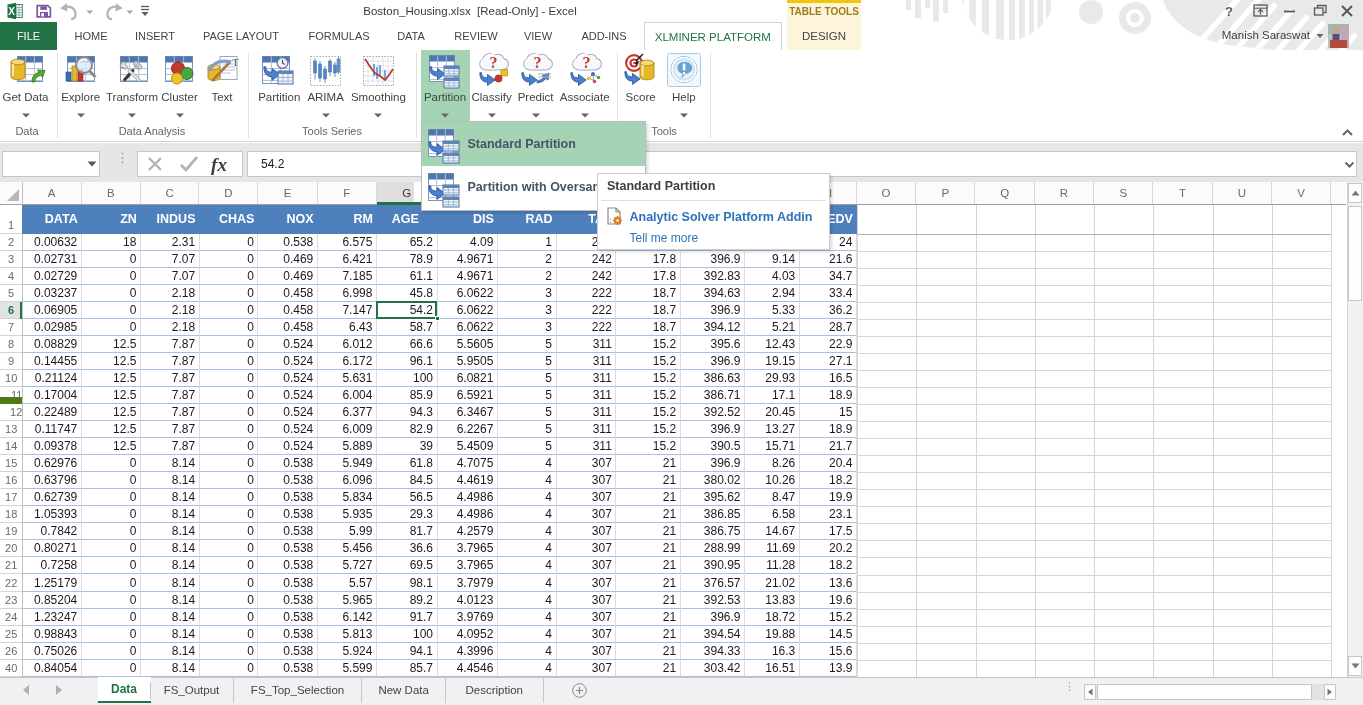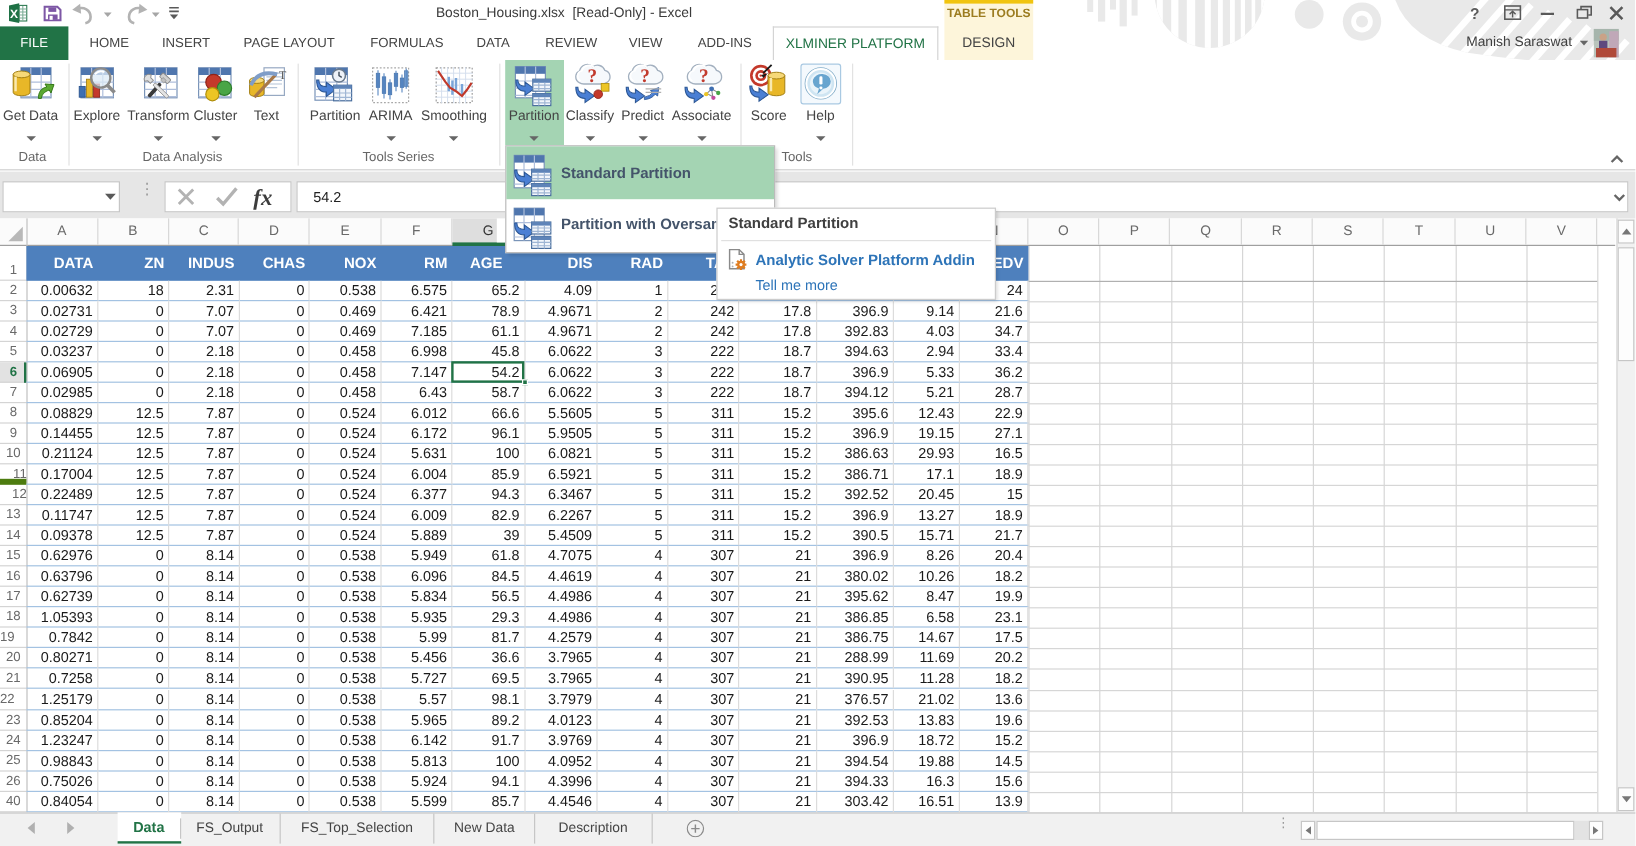--- a/index.html
+++ b/index.html
@@ -510,32 +510,32 @@
 <div class="ab" style="left:0;top:204.5px;width:22.3px;height:29.0px;border-bottom:1px solid #d4d4d4;font-size:11px;color:#696969;text-align:center;line-height:40px">1</div>
 <div class="ab" style="left:0;top:233.50px;width:22.3px;height:17.05px;border-bottom:1px solid #d4d4d4;font-size:11px;text-align:center;line-height:17px;color:#696969;">2</div>
 <div class="ab" style="left:0;top:250.55px;width:22.3px;height:17.05px;border-bottom:1px solid #d4d4d4;font-size:11px;text-align:center;line-height:17px;color:#696969;">3</div>
 <div class="ab" style="left:0;top:267.60px;width:22.3px;height:17.05px;border-bottom:1px solid #d4d4d4;font-size:11px;text-align:center;line-height:17px;color:#696969;">4</div>
 <div class="ab" style="left:0;top:284.65px;width:22.3px;height:17.05px;border-bottom:1px solid #d4d4d4;font-size:11px;text-align:center;line-height:17px;color:#696969;">5</div>
 <div class="ab" style="left:0;top:301.70px;width:22.3px;height:17.05px;border-bottom:1px solid #d4d4d4;font-size:11px;text-align:center;line-height:17px;background:#e2e2e2;color:#217346;font-weight:bold;">6</div>
 <div class="ab" style="left:0;top:318.75px;width:22.3px;height:17.05px;border-bottom:1px solid #d4d4d4;font-size:11px;text-align:center;line-height:17px;color:#696969;">7</div>
 <div class="ab" style="left:0;top:335.80px;width:22.3px;height:17.05px;border-bottom:1px solid #d4d4d4;font-size:11px;text-align:center;line-height:17px;color:#696969;">8</div>
 <div class="ab" style="left:0;top:352.85px;width:22.3px;height:17.05px;border-bottom:1px solid #d4d4d4;font-size:11px;text-align:center;line-height:17px;color:#696969;">9</div>
 <div class="ab" style="left:0;top:369.90px;width:22.3px;height:17.05px;border-bottom:1px solid #d4d4d4;font-size:11px;text-align:center;line-height:17px;color:#696969;">10</div>
-<div class="ab" style="left:0;top:386.95px;width:22.3px;height:17.05px;border-bottom:5px solid #4d7c0f;font-size:11px;text-align:right;line-height:17px;color:#696969;">11</div>
+<div class="ab" style="left:0;top:386.95px;width:22.3px;height:17.05px;border-bottom:7px solid #4d7c0f;font-size:11px;text-align:right;line-height:17px;color:#696969;">11</div>
 <div class="ab" style="left:0;top:404.00px;width:22.3px;height:17.05px;border-bottom:1px solid #d4d4d4;font-size:11px;text-align:right;line-height:17px;color:#696969;">12</div>
 <div class="ab" style="left:0;top:421.05px;width:22.3px;height:17.05px;border-bottom:1px solid #d4d4d4;font-size:11px;text-align:center;line-height:17px;color:#696969;">13</div>
 <div class="ab" style="left:0;top:438.10px;width:22.3px;height:17.05px;border-bottom:1px solid #d4d4d4;font-size:11px;text-align:center;line-height:17px;color:#696969;">14</div>
 <div class="ab" style="left:0;top:455.15px;width:22.3px;height:17.05px;border-bottom:1px solid #d4d4d4;font-size:11px;text-align:center;line-height:17px;color:#696969;">15</div>
 <div class="ab" style="left:0;top:472.20px;width:22.3px;height:17.05px;border-bottom:1px solid #d4d4d4;font-size:11px;text-align:center;line-height:17px;color:#696969;">16</div>
 <div class="ab" style="left:0;top:489.25px;width:22.3px;height:17.05px;border-bottom:1px solid #d4d4d4;font-size:11px;text-align:center;line-height:17px;color:#696969;">17</div>
 <div class="ab" style="left:0;top:506.30px;width:22.3px;height:17.05px;border-bottom:1px solid #d4d4d4;font-size:11px;text-align:center;line-height:17px;color:#696969;">18</div>
-<div class="ab" style="left:0;top:523.35px;width:22.3px;height:17.05px;border-bottom:1px solid #d4d4d4;font-size:11px;text-align:left;line-height:17px;color:#696969;">19</div>
+<div class="ab" style="left:0;top:523.35px;width:22.3px;height:17.05px;border-bottom:1px solid #d4d4d4;font-size:11px;text-align:center;line-height:17px;color:#696969;">19</div>
 <div class="ab" style="left:0;top:540.40px;width:22.3px;height:17.05px;border-bottom:1px solid #d4d4d4;font-size:11px;text-align:center;line-height:17px;color:#696969;">20</div>
 <div class="ab" style="left:0;top:557.45px;width:22.3px;height:17.05px;border-bottom:1px solid #d4d4d4;font-size:11px;text-align:center;line-height:17px;color:#696969;">21</div>
-<div class="ab" style="left:0;top:574.50px;width:22.3px;height:17.05px;border-bottom:1px solid #d4d4d4;font-size:11px;text-align:left;line-height:17px;color:#696969;">22</div>
+<div class="ab" style="left:0;top:574.50px;width:22.3px;height:17.05px;border-bottom:1px solid #d4d4d4;font-size:11px;text-align:center;line-height:17px;color:#696969;">22</div>
 <div class="ab" style="left:0;top:591.55px;width:22.3px;height:17.05px;border-bottom:1px solid #d4d4d4;font-size:11px;text-align:center;line-height:17px;color:#696969;">23</div>
 <div class="ab" style="left:0;top:608.60px;width:22.3px;height:17.05px;border-bottom:1px solid #d4d4d4;font-size:11px;text-align:center;line-height:17px;color:#696969;">24</div>
 <div class="ab" style="left:0;top:625.65px;width:22.3px;height:17.05px;border-bottom:1px solid #d4d4d4;font-size:11px;text-align:center;line-height:17px;color:#696969;">25</div>
 <div class="ab" style="left:0;top:642.70px;width:22.3px;height:17.05px;border-bottom:1px solid #d4d4d4;font-size:11px;text-align:center;line-height:17px;color:#696969;">26</div>
 <div class="ab" style="left:0;top:659.75px;width:22.3px;height:17.05px;border-bottom:1px solid #d4d4d4;font-size:11px;text-align:center;line-height:17px;color:#696969;">40</div>
 <div class="ab" style="left:19.8px;top:301.70px;width:2.5px;height:17.05px;background:#217346"></div>
 <div class="ab" style="left:856.9px;top:204.5px;width:1px;height:472.4px;background:#d6d6d6"></div>
 <div class="ab" style="left:916.2px;top:204.5px;width:1px;height:472.4px;background:#d6d6d6"></div>
 <div class="ab" style="left:975.5px;top:204.5px;width:1px;height:472.4px;background:#d6d6d6"></div>
 <div class="ab" style="left:1034.8px;top:204.5px;width:1px;height:472.4px;background:#d6d6d6"></div>

